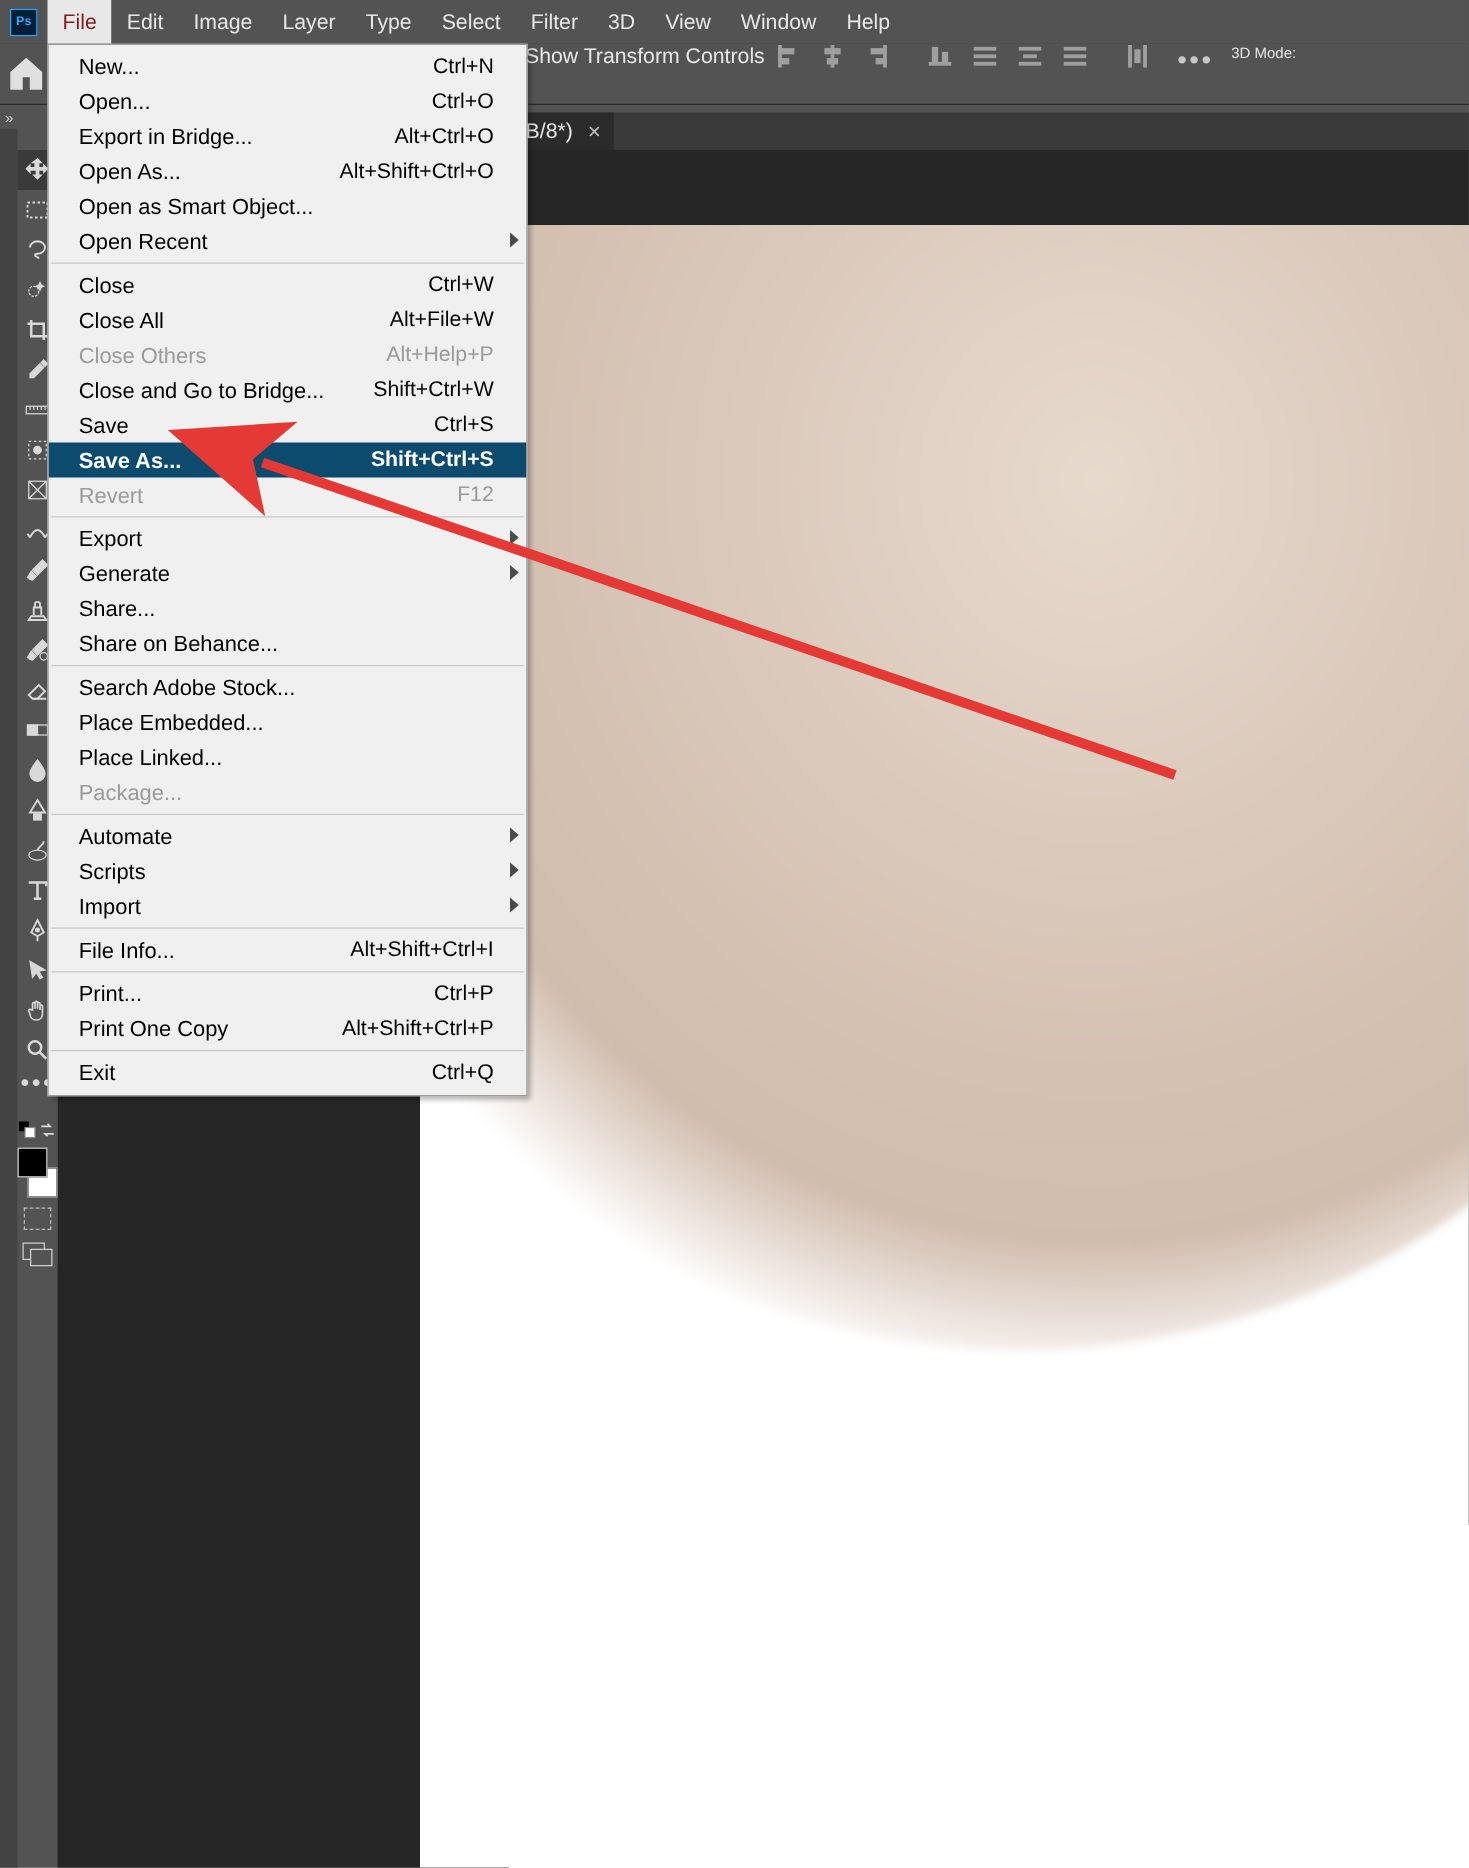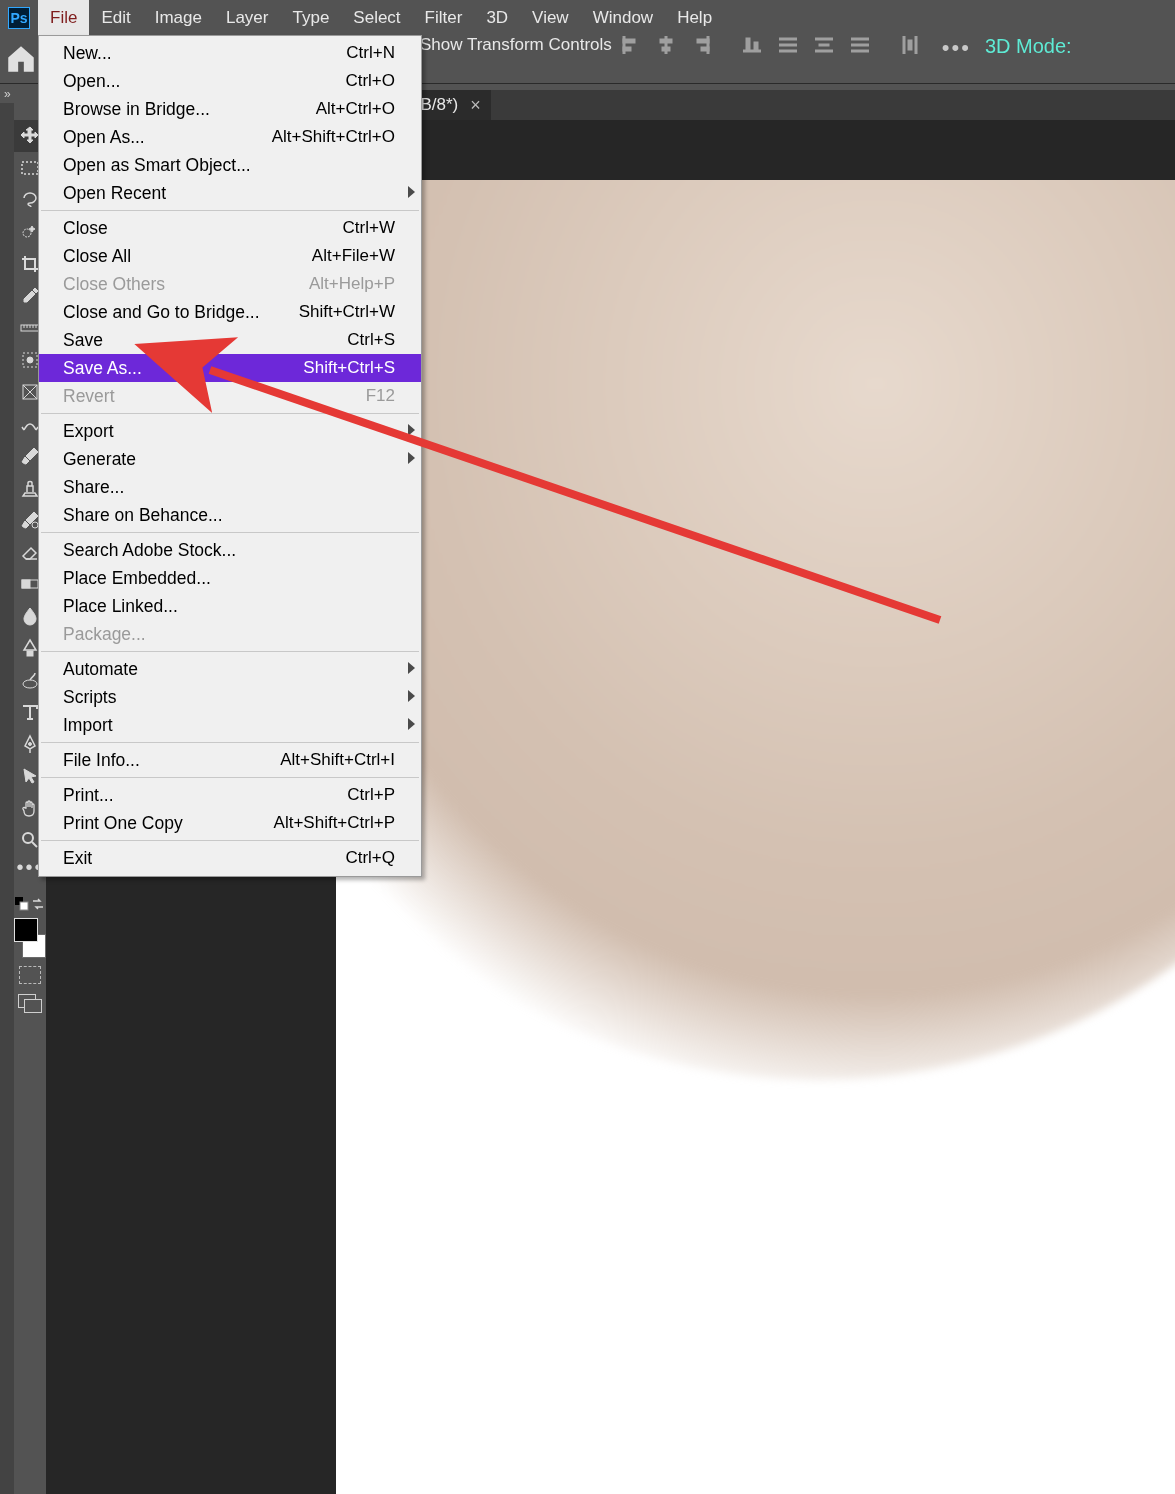--- a/index.html
+++ b/index.html
@@ -1,30 +1,30 @@
 <!DOCTYPE html>
 <html><head>
 <meta charset="utf-8">
 <style>
   html, body { margin:0; padding:0; width:1175px; height:1494px; background:#535353; font-family:"Segoe UI","Helvetica Neue",Arial,sans-serif; font-size:16px; overflow:hidden; }
 
   
   .menubar { position:absolute; left:0; top:0; right:0; height:35px; background:#535353; display:flex; align-items:stretch; border-bottom:1px solid #3a3a3a; }
   .ps-logo { width:38px; display:flex; align-items:center; justify-content:center; }
-  .ps-logo div { width:20px; height:20px; background:#001e36; border:1px solid #31a8ff; display:flex; align-items:center; justify-content:center; color:#31a8ff; font-size:14px; font-weight:bold; }
+  .ps-logo div { width:20px; height:20px; background:#001e36; border:1px solid #31a8ff; display:flex; align-items:center; justify-content:center; color:#31a8ff; font-size:10px; font-weight:bold; }
   .menu-item { padding:0 12px; display:flex; align-items:center; color:#e8e8e8; font-size:17px; cursor:default; }
   .menu-item.open { background:#e8e8e8; color:#7f1d1d; }
 
   
   .optbar { position:absolute; left:0; top:35px; right:0; height:48px; background:#535353; border-bottom:1px solid #2a2a2a; display:flex; align-items:center; color:#e8e8e8; font-size:17px; }
   .optbar .home-icon { width:34px; height:34px; margin-left:4px; display:flex; align-items:center; justify-content:center; }
   .align-icon { width:20px; height:20px; display:flex; align-items:center; justify-content:center; margin:0 8px; opacity:.7; }
   .align-icon svg { width:18px; height:18px; fill:#c0c0c0; stroke:#c0c0c0; }
   .more-icon { color:#c8c8c8; font-size:22px; letter-spacing:2px; margin:0 14px; }
-  .mode3d { color:#5eead4; font-size:20px; margin-left:auto; margin-right:20px; }
+  .mode3d { color:#e5e5e5; font-size:12px; margin-left:auto; margin-right:20px; }
 
   
   .expand-chevron { position:absolute; left:0; top:87px; width:16px; height:16px; color:#d0d0d0; font-size:12px; padding-left:4px; }
 
   
   .tabbar { position:absolute; left:46px; top:90px; right:0; height:30px; background:#3a3a3a; display:flex; align-items:center; color:#e8e8e8; font-size:17px; }
   .doc-tab { padding:0 10px 0 14px; height:100%; display:flex; align-items:center; background:#2b2b2b; }
   .doc-tab .tab-close { margin-left:12px; color:#bababa; font-size:18px; cursor:default; }
 
   
@@ -51,21 +51,21 @@
 
   
   .canvas-wrap { position:absolute; left:46px; top:120px; right:0; bottom:0; background:#262626; }
   .canvas { position:absolute; left:290px; top:60px; right:0; bottom:0; background:#fff; overflow:hidden; }
   .blob { position:absolute; left:-120px; top:-260px; width:1200px; height:1160px; border-radius:50%; background:radial-gradient(ellipse at 55% 40%, #e7d9cd 0%, #dccbbd 28%, #d4c1b2 48%, #d1bdae 62%, rgba(209,189,174,0) 74%); filter:blur(4px); }
 
   
   .dropdown { position:absolute; left:38px; top:35px; width:382px; background:#f0f0f0; border:1px solid #9a9a9a; box-shadow:3px 3px 4px rgba(0,0,0,.3); color:#000; font-size:17.5px; z-index:50; }
   .dd-row { display:flex; align-items:center; height:28px; padding:0 26px 0 24px; position:relative; cursor:default; }
   .dd-row.disabled { color:#9a9a9a;gap:42px; }
-  .dd-row.highlight { background:#6d28d9; color:#fff; }
+  .dd-row.highlight { background:#0c4a6e; color:#fff;font-weight:bold; }
   .dd-row .label { flex:1; white-space:nowrap; }
   .dd-row .accel { font-size:17px; color:inherit; }
   .dd-row .sub { position:absolute; right:6px; top:7px; width:0; height:0; border-left:7px solid #4a4a4a; border-top:6px solid transparent; border-bottom:6px solid transparent; }
   .dd-sep { height:1px; background:#c8c8c8; margin:3px 2px; }
   .dd-pad-top { height:3px; }
   .dd-pad-bot { height:4px; }
 
   
   .arrow-svg { position:absolute; left:0; top:0; pointer-events:none; z-index:60; }
 </style>
@@ -384,21 +384,21 @@
   <div class="dd-pad-top"></div>
 <div class="dd-row">
       <span class="label">New...</span>
       <span class="accel">Ctrl+N</span>
     </div>
     <div class="dd-row">
       <span class="label">Open...</span>
       <span class="accel">Ctrl+O</span>
     </div>
     <div class="dd-row">
-      <span class="label">Browse in Bridge...</span>
+      <span class="label">Export in Bridge...</span>
       <span class="accel">Alt+Ctrl+O</span>
     </div>
     <div class="dd-row">
       <span class="label">Open As...</span>
       <span class="accel">Alt+Shift+Ctrl+O</span>
     </div>
     <div class="dd-row">
       <span class="label">Open as Smart Object...</span>
     </div>
     <div class="dd-row">

